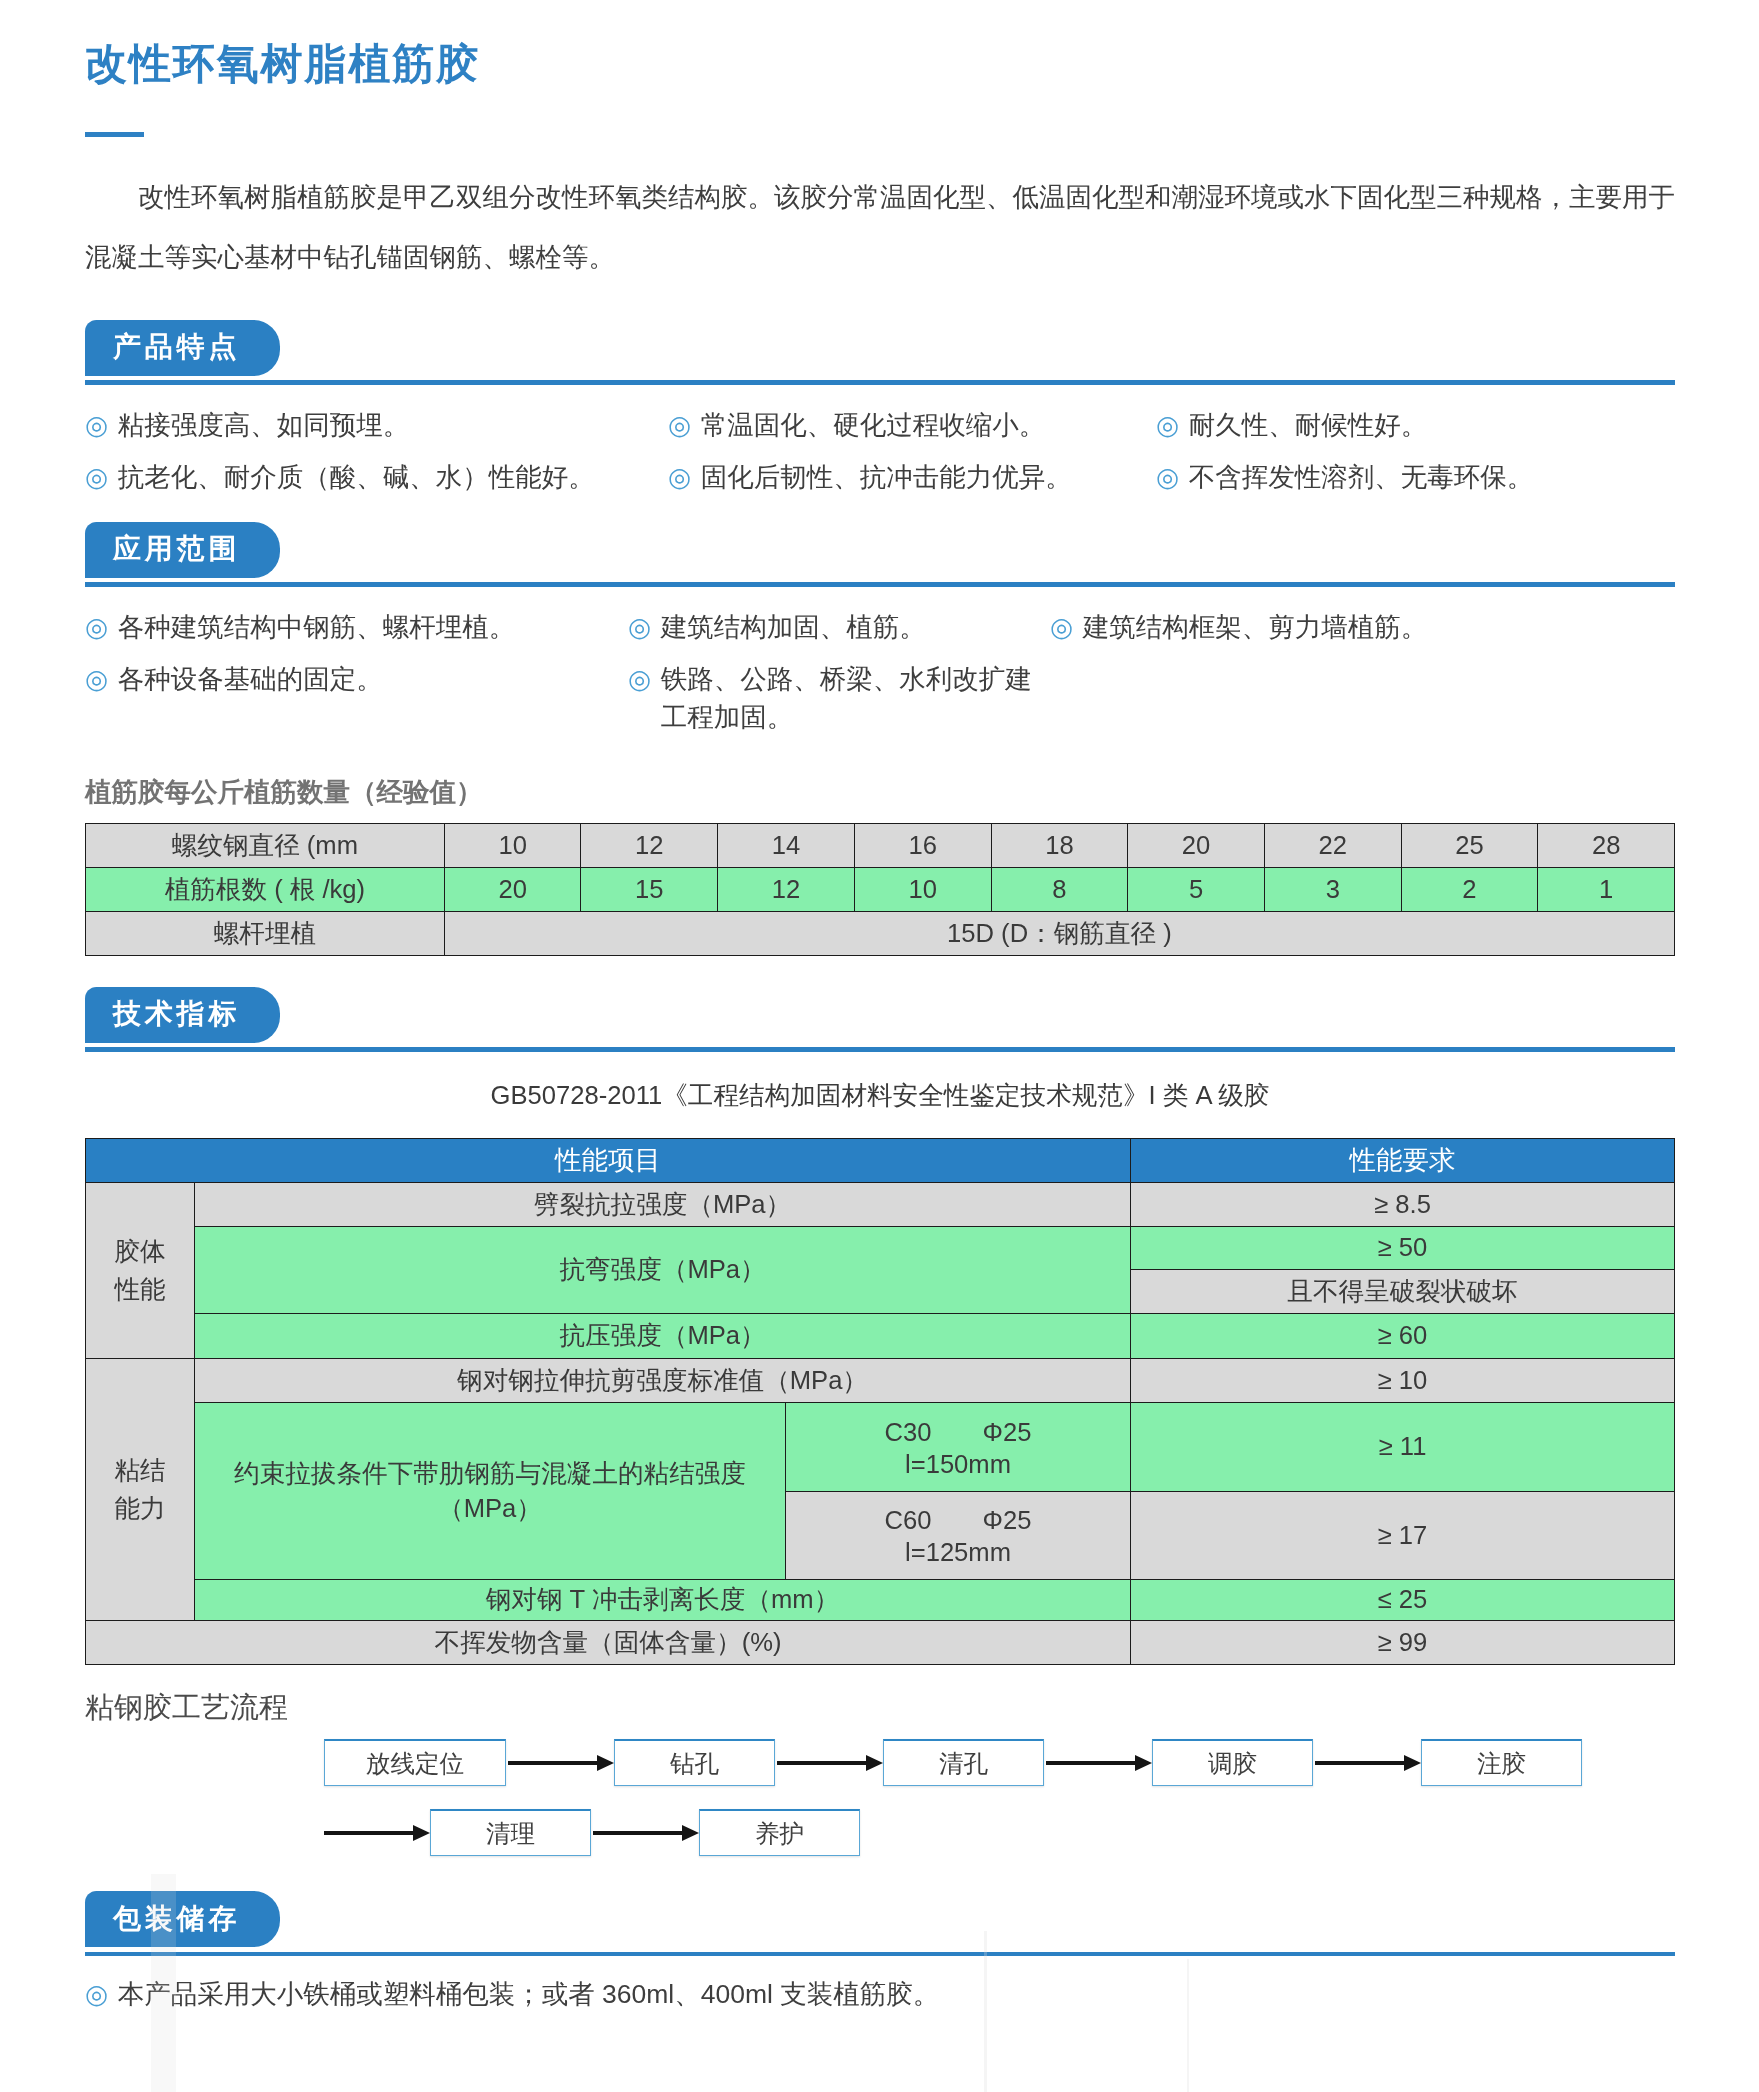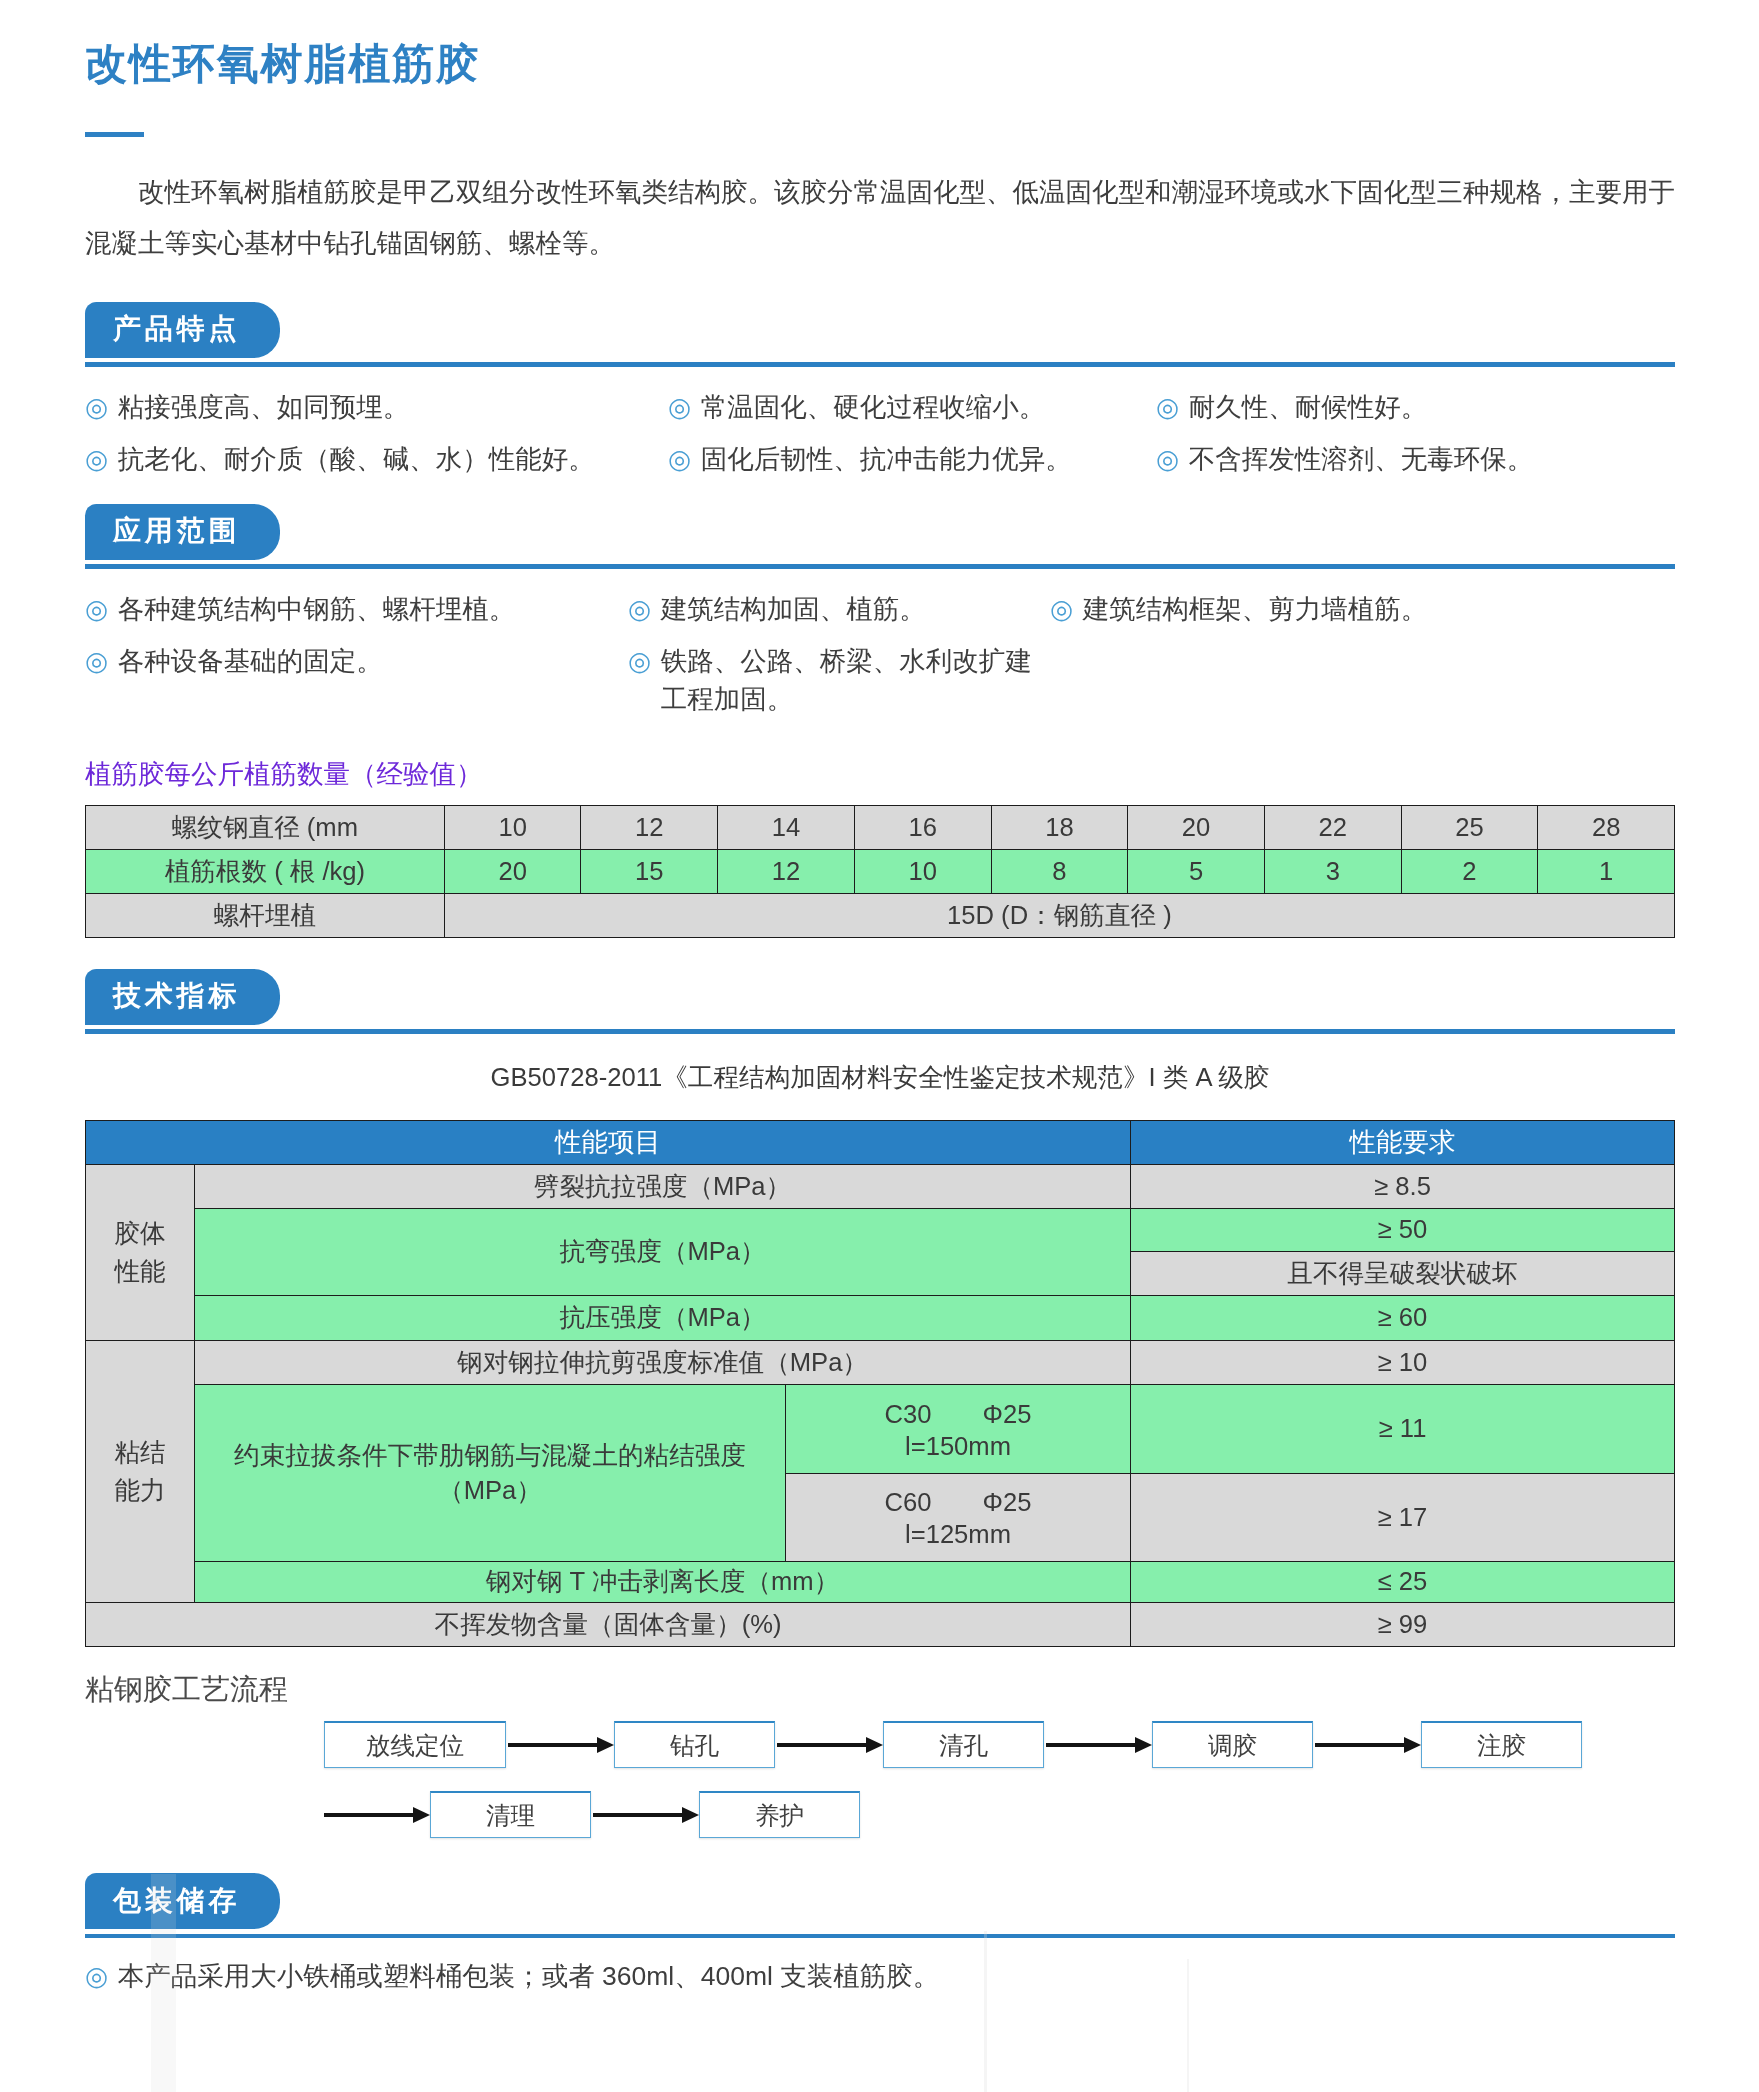--- a/index.html
+++ b/index.html
@@ -14,21 +14,21 @@
   .content { padding: 24.6px 84px 0 85px; position: relative; }
 
   
   .doc-title {
     color:#2e81c4; font-size:42px; font-weight:bold;
     letter-spacing:1.9px; margin-top:11.4px;
   }
   .title-rule { width:59px; height:4.7px; background:#2e81c4; margin-top:40px; }
 
   .intro {
-    margin-top:30px; font-size:26.5px; line-height:51px;
+    margin-top:30px; font-size:26.5px; line-height:60px;
     text-indent:2em; color:#3e3e3e; text-align:justify;
   }
 
   
   .section-head { position:relative; height:51px; }
   .section-rule { position:absolute; left:0; right:0; bottom:0; height:4.7px; background:#2b80c3; }
   .badge {
     position:absolute; left:0; bottom:9px;
     background:#2b80c3; color:#ffffff;
     font-size:28px; font-weight:bold; letter-spacing:3.8px;
@@ -49,21 +49,21 @@
     border:0.9px solid #1c1c1c;
     border-top-width:1.9px; border-bottom-width:1.9px;
     text-align:center; vertical-align:middle;
     font-size:25.6px; font-weight:normal; color:#3a3a3a;
     padding:1.9px 5.7px;
   }
   .g { background:#d9d9d9; }
   .w { background:#86efac; }
   .preline { white-space:pre-line; }
 
-  .rebar-title { margin-top:38px; font-size:26.5px; font-weight:normal; color:#6d28d9; }
+  .rebar-title { margin-top:38px; font-size:26.5px; font-weight:bold; color:#737373; }
   .rebar-table { margin-top:13.2px; }
   .rebar-table td { height:44px; }
 
   .tech-note { margin-top:26.5px; text-align:center; font-size:25.6px; color:#3a3a3a; }
   .tech-table { margin-top:24.6px; }
   .tech-table th { background:#2980c4; color:#ffffff; font-size:26.5px; height:44px; }
   .tech-table .group-cell { background:#d9d9d9; font-size:25.6px; line-height:38px; }
 
   
   .flow-subtitle { margin-top:23px; font-size:29px; color:#4a4a4a; }

